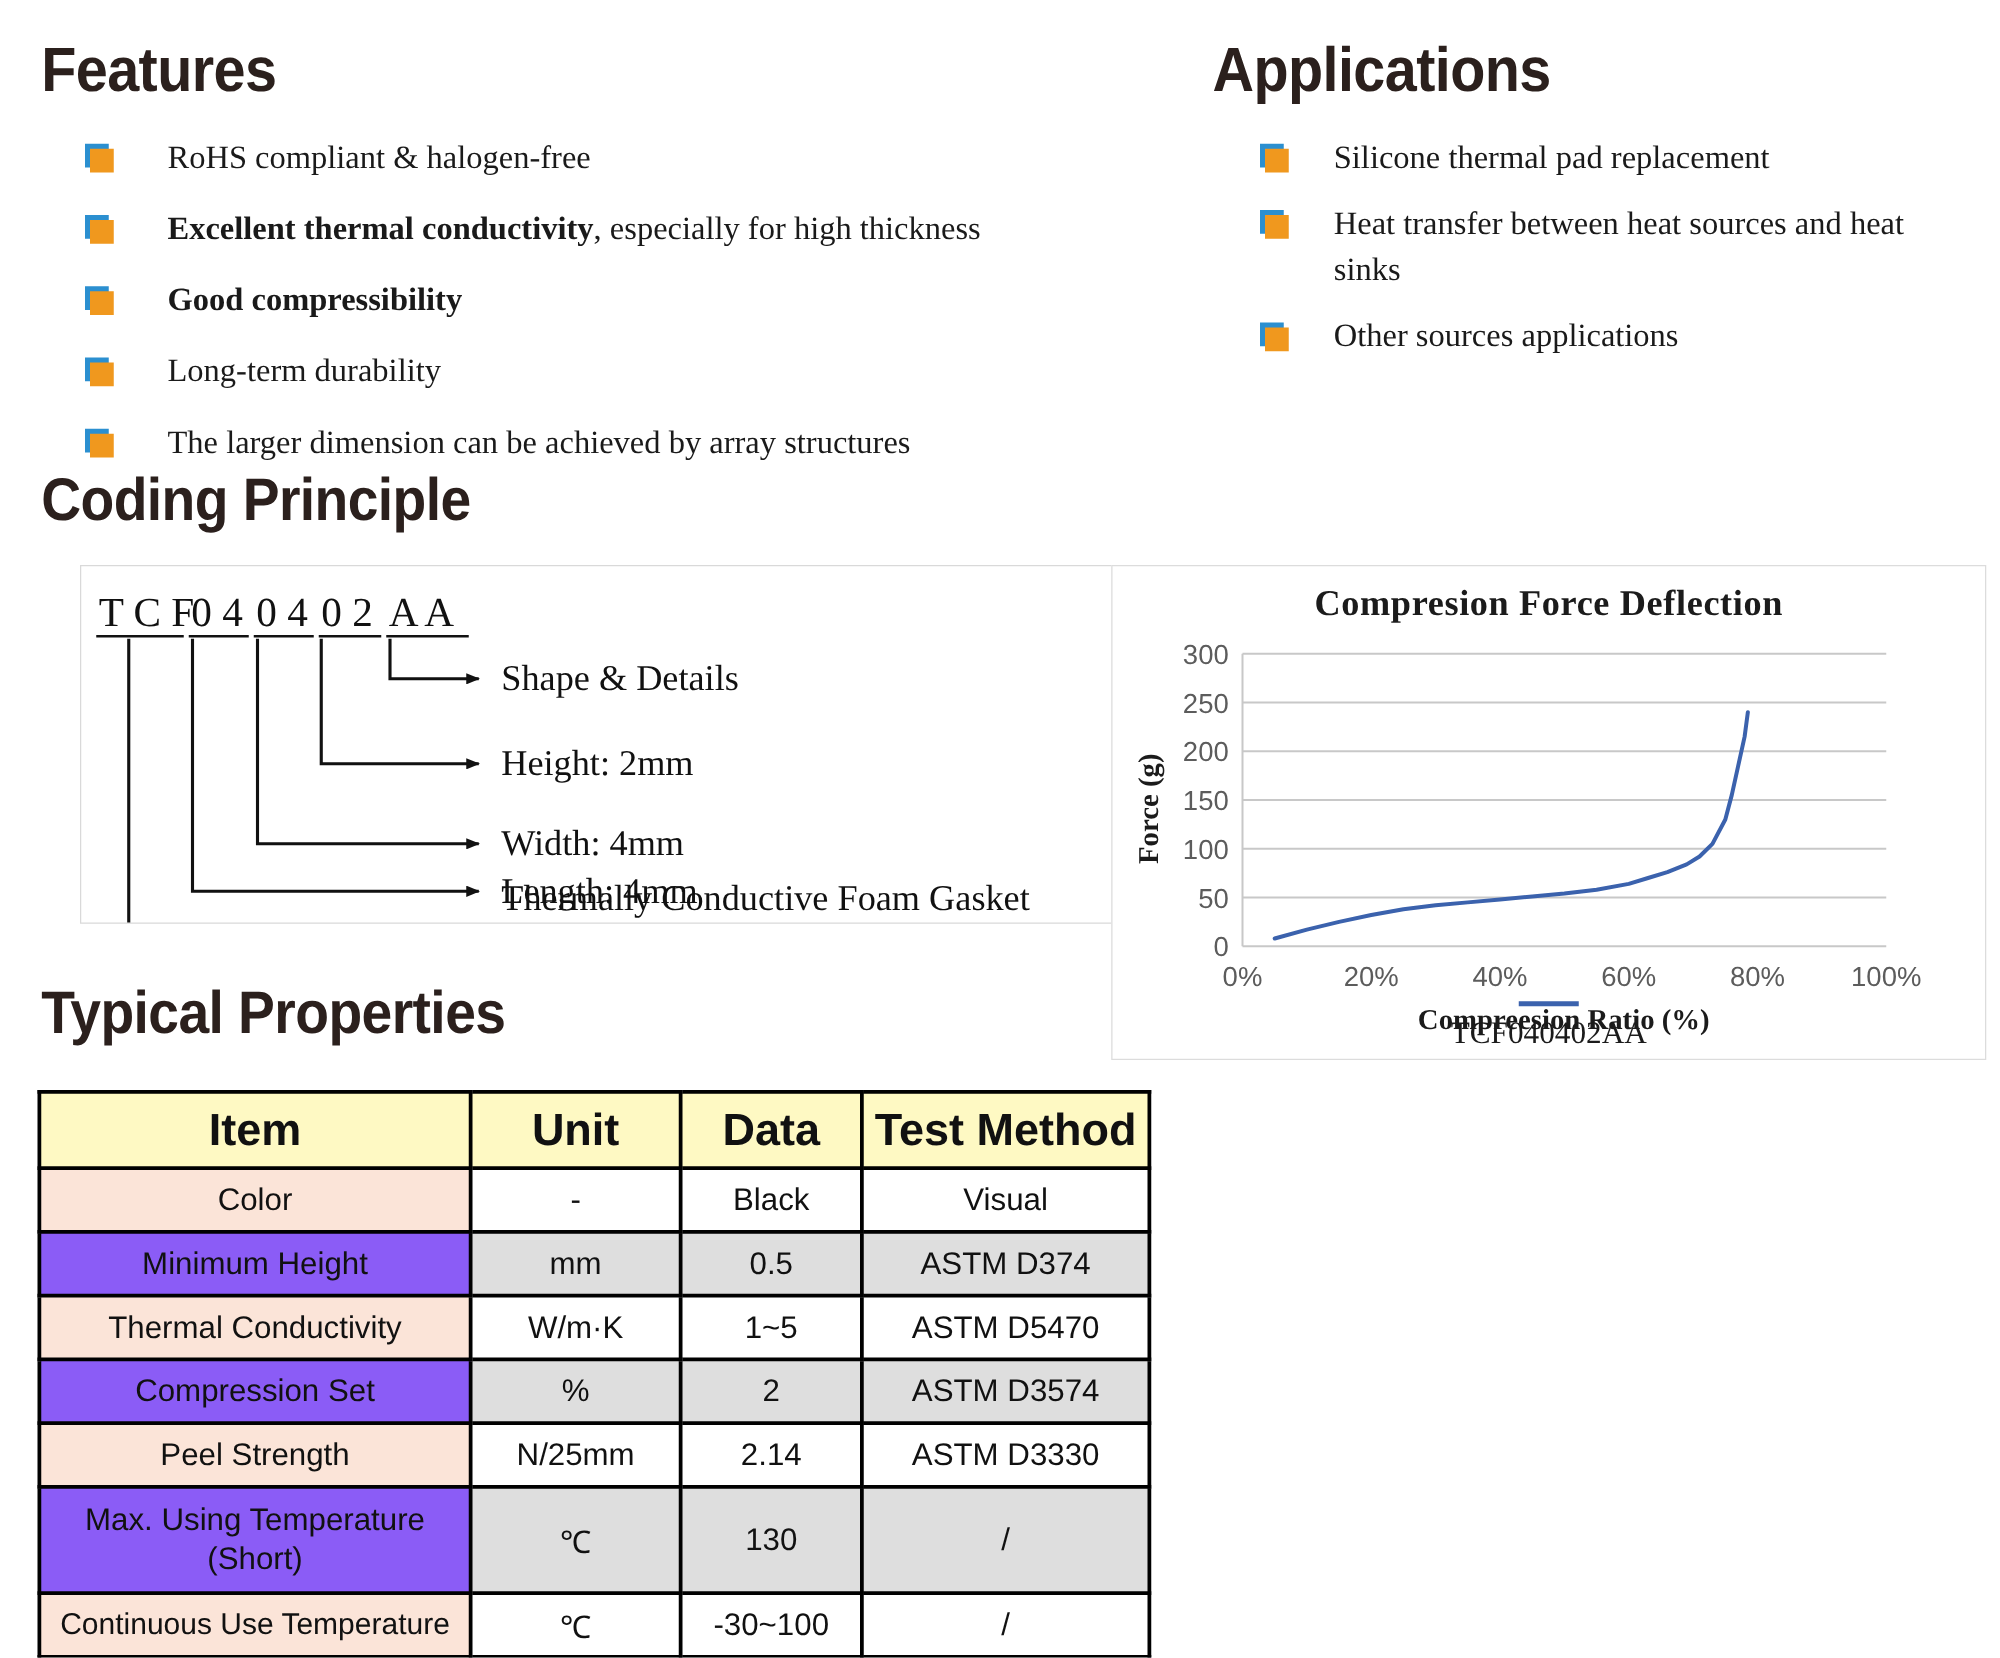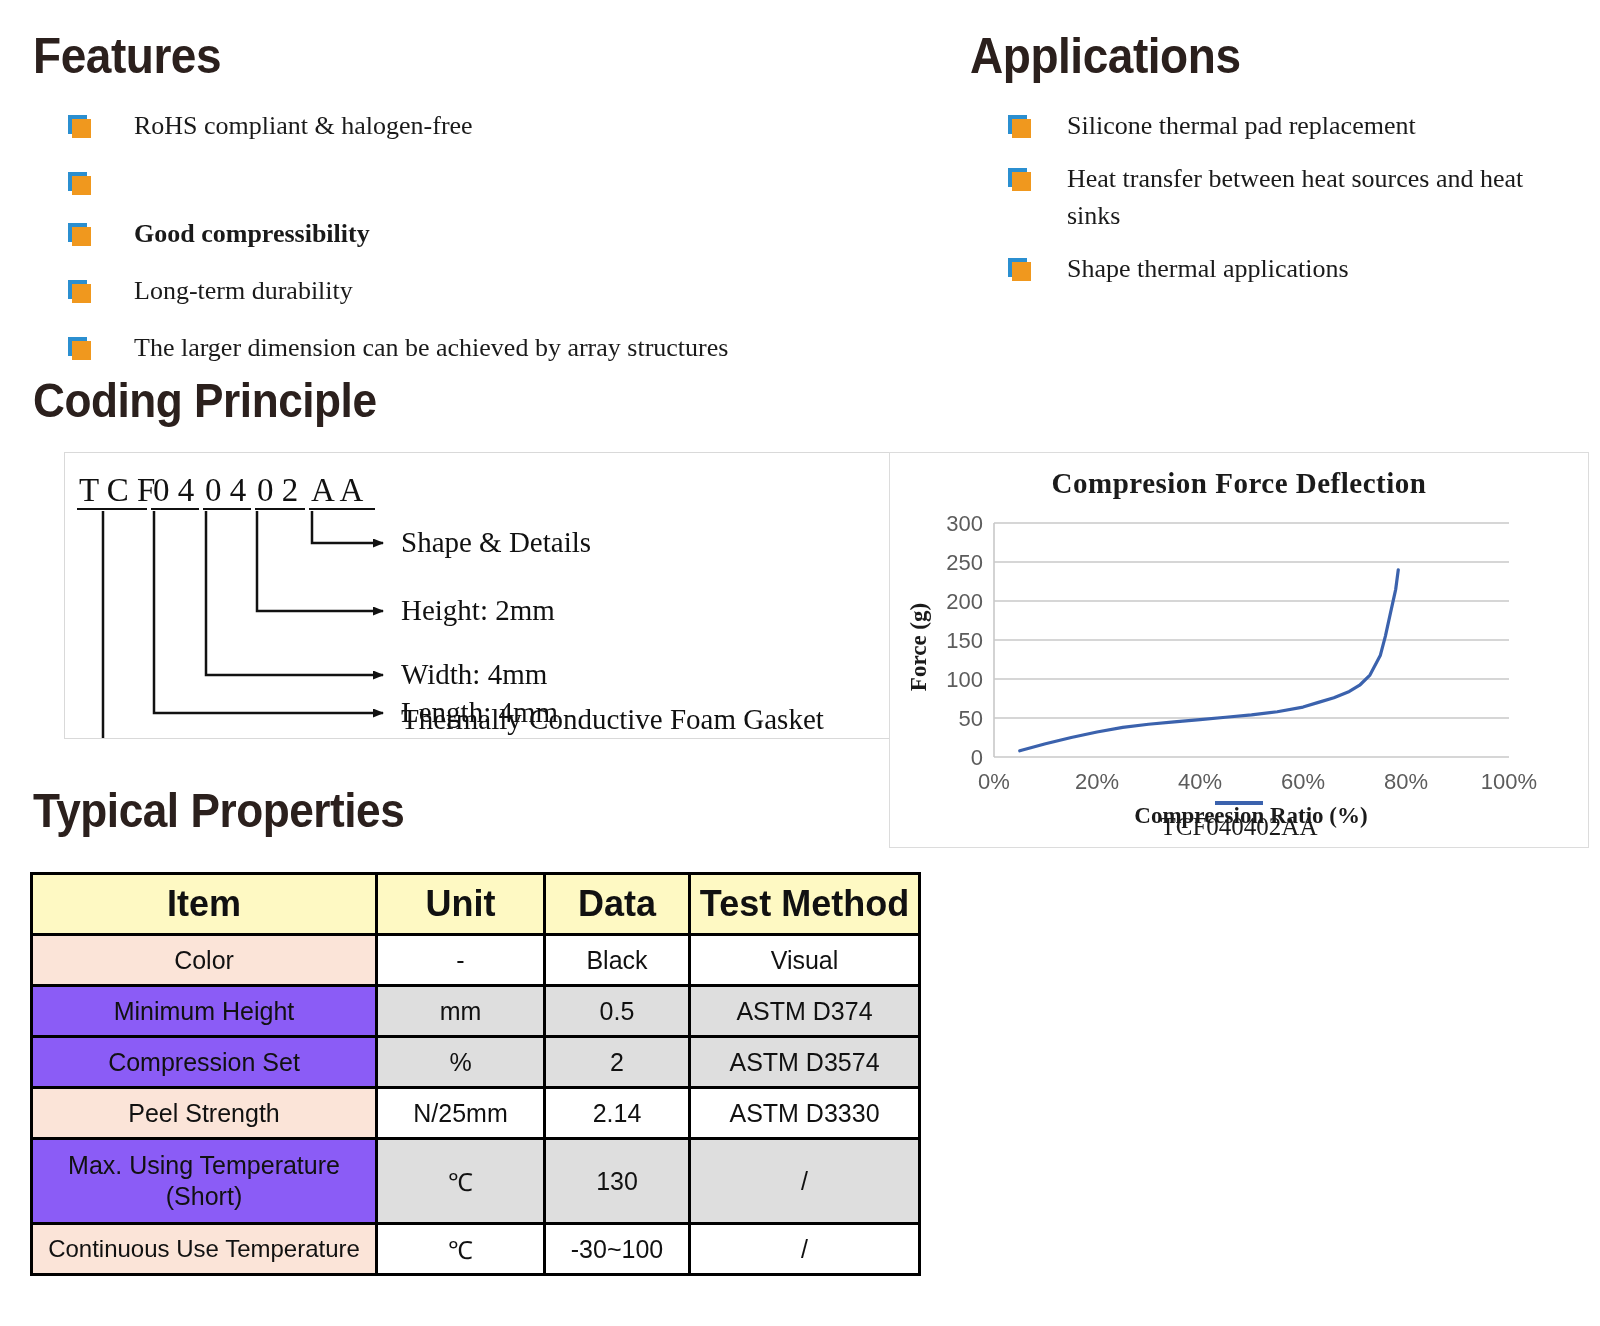--- a/index.html
+++ b/index.html
@@ -182,20 +182,21 @@
       <span class="sq-blue"></span>
         <span class="sq-orange"></span>
     </span>
     <span class="bullet-text"><b></b><span>RoHS compliant &amp; halogen-free</span></span>
   </div>
   <div class="bullet-row">
     <span class="bullet-marker">
       <span class="sq-blue"></span>
         <span class="sq-orange"></span>
     </span>
+    <span class="bullet-text"><b>Excellent thermal conductivity</b><span>, especially for high thickness</span></span>
   </div>
   <div class="bullet-row">
     <span class="bullet-marker">
       <span class="sq-blue"></span>
         <span class="sq-orange"></span>
     </span>
     <span class="bullet-text"><b>Good compressibility</b><span></span></span>
   </div>
   <div class="bullet-row">
     <span class="bullet-marker">
@@ -228,21 +229,21 @@
       <span class="sq-blue"></span>
         <span class="sq-orange"></span>
     </span>
     <span class="bullet-text">Heat transfer between heat sources and heat sinks</span>
   </div>
   <div class="bullet-row">
     <span class="bullet-marker">
       <span class="sq-blue"></span>
         <span class="sq-orange"></span>
     </span>
-    <span class="bullet-text">Shape thermal applications</span>
+    <span class="bullet-text">Other sources applications</span>
   </div>
 </div>
 
 <div class="section-heading" id="heading-coding">Coding Principle</div>
 
 <div id="coding-box">
   <svg id="coding-svg" width="791" height="285" viewBox="0 0 791 285">
     <defs>
       <marker id="arrow" markerWidth="11" markerHeight="9" refX="10" refY="4.5" orient="auto" markerUnits="userSpaceOnUse">
         <path d="M0,0 L11,4.5 L0,9 z" fill="#111111"></path>
@@ -353,20 +354,26 @@
       <td>-</td>
       <td>Black</td>
       <td>Visual</td>
     </tr>
     <tr class="alt">
       <td>Minimum Height</td>
       <td>mm</td>
       <td>0.5</td>
       <td>ASTM D374</td>
     </tr>
+    <tr>
+      <td>Thermal Conductivity</td>
+      <td>W/m·K</td>
+      <td>1~5</td>
+      <td>ASTM D5470</td>
+    </tr>
     <tr class="alt">
       <td>Compression Set</td>
       <td>%</td>
       <td>2</td>
       <td>ASTM D3574</td>
     </tr>
     <tr>
       <td>Peel Strength</td>
       <td>N/25mm</td>
       <td>2.14</td>

